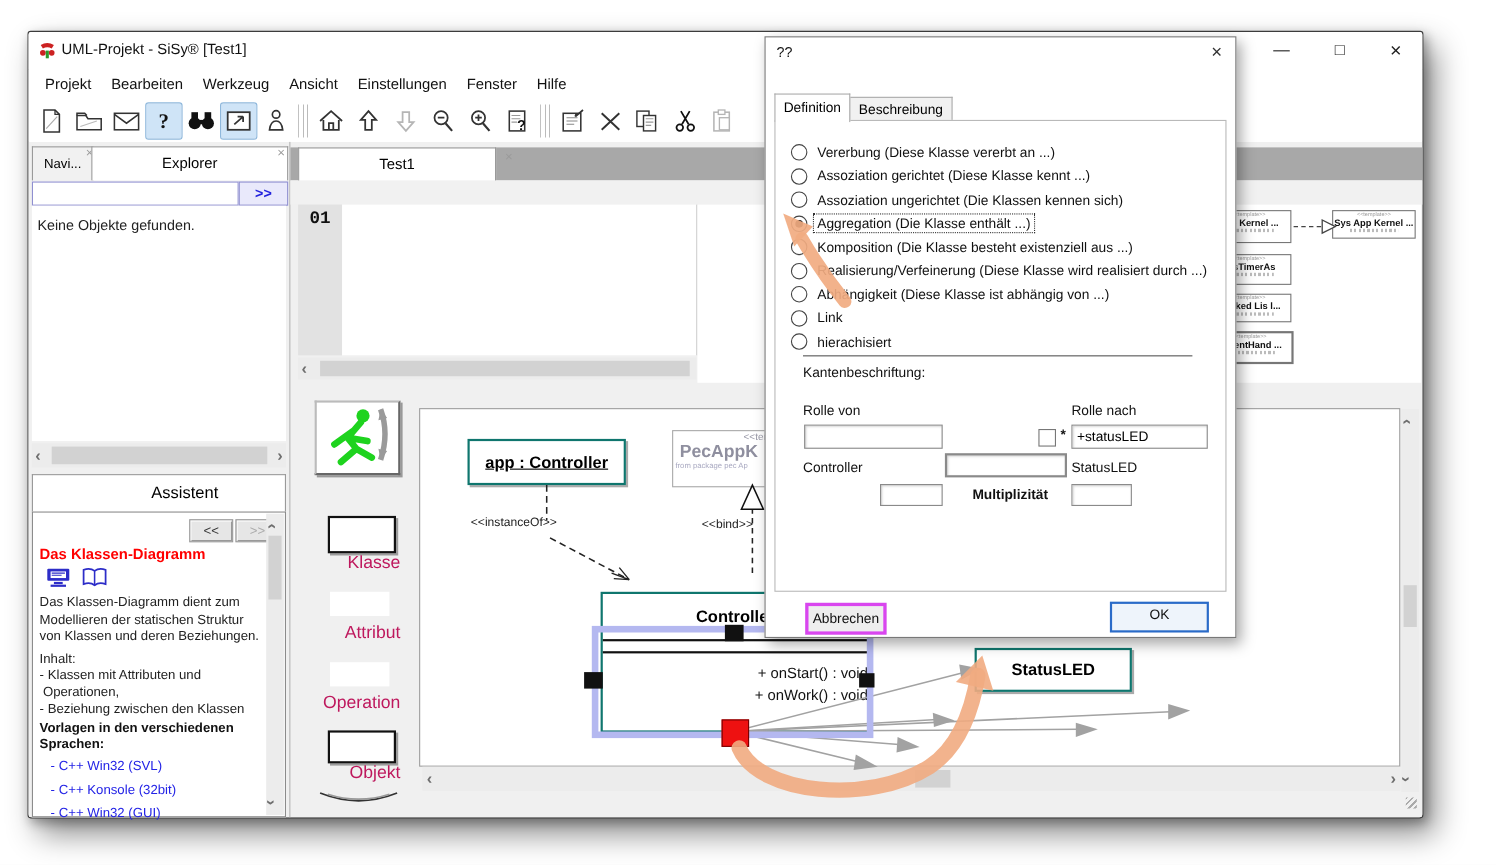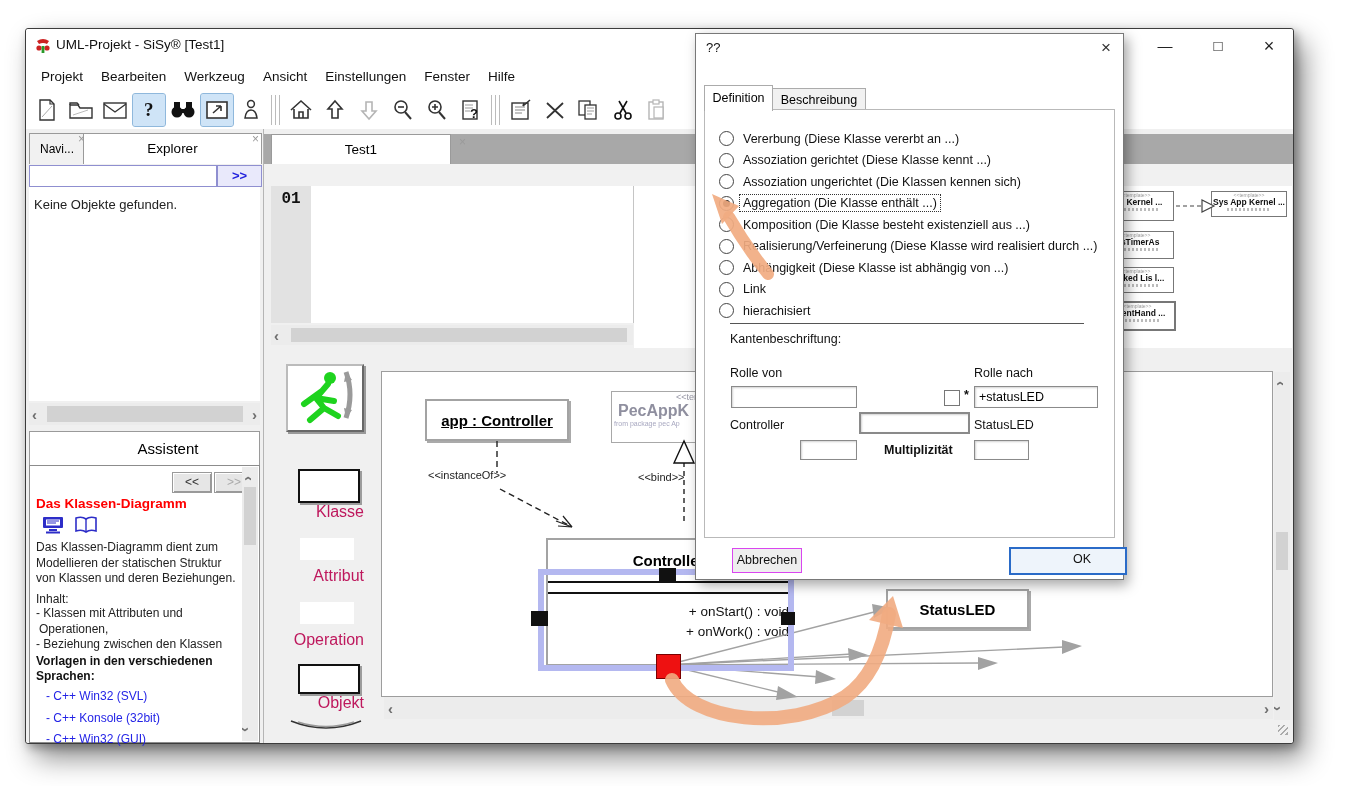--- a/index.html
+++ b/index.html
@@ -48,21 +48,21 @@
   .gutter{position:absolute;left:245px;top:57px;width:40px;height:137px;background:#e2e2e2;
      font-family:"Liberation Mono",monospace;font-weight:bold;font-size:16px;color:#111;padding-top:4px;text-align:center;box-sizing:border-box;}
   .editor{position:absolute;left:285px;top:57px;width:322px;height:137px;background:#fff;border-right:1px solid #c5c5c5;}
   .topcanvas{position:absolute;left:608px;top:57px;right:1px;height:162px;background:#fff;}
   .diagram{position:absolute;left:355px;top:242px;width:892px;height:326px;background:#fff;border:1px solid #9d9d9d;box-sizing:border-box;}
   
   .pal-label{position:absolute;font-size:16px;color:#be185d;text-align:right;width:74px;}
   .swatch{position:absolute;background:#fff;}
   .swatch.bordered{border:2px solid #111;box-shadow:2px 2px 0 #9c9c9c;}
   
-  .umlbox{position:absolute;background:#fff;border:2px solid #a3a3a3;box-sizing:border-box;text-align:center;}
+  .umlbox{position:absolute;background:#fff;border:2px solid #0f766e;box-sizing:border-box;text-align:center;}
   .umlbold{font-weight:bold;font-size:15px;color:#000;}
   .minibox{position:absolute;background:#fff;border:1px solid #777;box-sizing:border-box;overflow:hidden;text-align:center;}
   .minibox .st{font-size:5px;color:#999;line-height:6px;}
   .minibox .nm{font-size:8.5px;font-weight:bold;color:#111;line-height:9px;white-space:nowrap;}
   .minibox .sub{height:3px;margin:1px auto 0;width:60%;background:repeating-linear-gradient(90deg,#bbb 0 2px,#0000 2px 4px);}
   .stereo{font-size:11px;color:#222;}
   
   #dialog{position:absolute;left:695px;top:33px;width:427px;height:545px;background:#fff;
      border:1px solid #787878;box-shadow:4px 5px 12px rgba(0,0,0,.35);z-index:40;}
   .dtitle{position:absolute;left:10px;top:6px;font-size:13px;color:#111;}
@@ -70,22 +70,22 @@
   .dtab{position:absolute;font-size:12.5px;text-align:center;border:1px solid #ababab;border-bottom:none;}
   .dpanel{position:absolute;left:8px;top:75px;width:409px;height:427px;border:1px solid #b9b9b9;background:#fff;}
   .radio-row{position:absolute;left:14px;right:10px;height:21px;display:flex;align-items:center;}
   .radio{width:13px;height:13px;border:1px solid #444;border-radius:50%;background:#fff;margin-right:6px;position:relative;flex:none;}
   .radio-row.selected .radio::after{content:"";position:absolute;left:3px;top:3px;width:7px;height:7px;border-radius:50%;background:#111;}
   .rlabel{font-size:12.5px;color:#111;padding:1px 3px;white-space:nowrap;}
   .radio-row.selected .rlabel{outline:1px dotted #333;}
   .dlabel{position:absolute;font-size:12.5px;color:#111;}
   .tf{position:absolute;border:1px solid #8a8a8a;box-shadow:inset 1px 1px 2px rgba(0,0,0,.18);background:#fff;
      font-size:12.5px;font-family:"Liberation Sans",sans-serif;padding:0 4px;box-sizing:border-box;}
-  .dbtn{position:absolute;background:#eee;border:1px solid #d946ef;font-size:12.5px;text-align:center;color:#111;}
-  .dbtn.default{border:2px solid #2a6bc8;background:#eef4fb;padding-left:28px;}
+  .dbtn{position:absolute;background:#eee;border:3px solid #d946ef;font-size:12.5px;text-align:center;color:#111;}
+  .dbtn.default{border:2px solid #2a6bc8;background:#eef4fb;}
   svg.overlay{position:absolute;pointer-events:none;}
 </style>
 </head>
 <body>
 
 <div id="win">
 
   <div class="titlebar">
     <svg class="abs" style="left:8px;top:8px" width="18" height="18" viewBox="0 0 18 18">
       <path d="M3 4 q6 -4 12 0 l-2 3 q-4 -2 -8 0 z" fill="#cc2222"></path>

